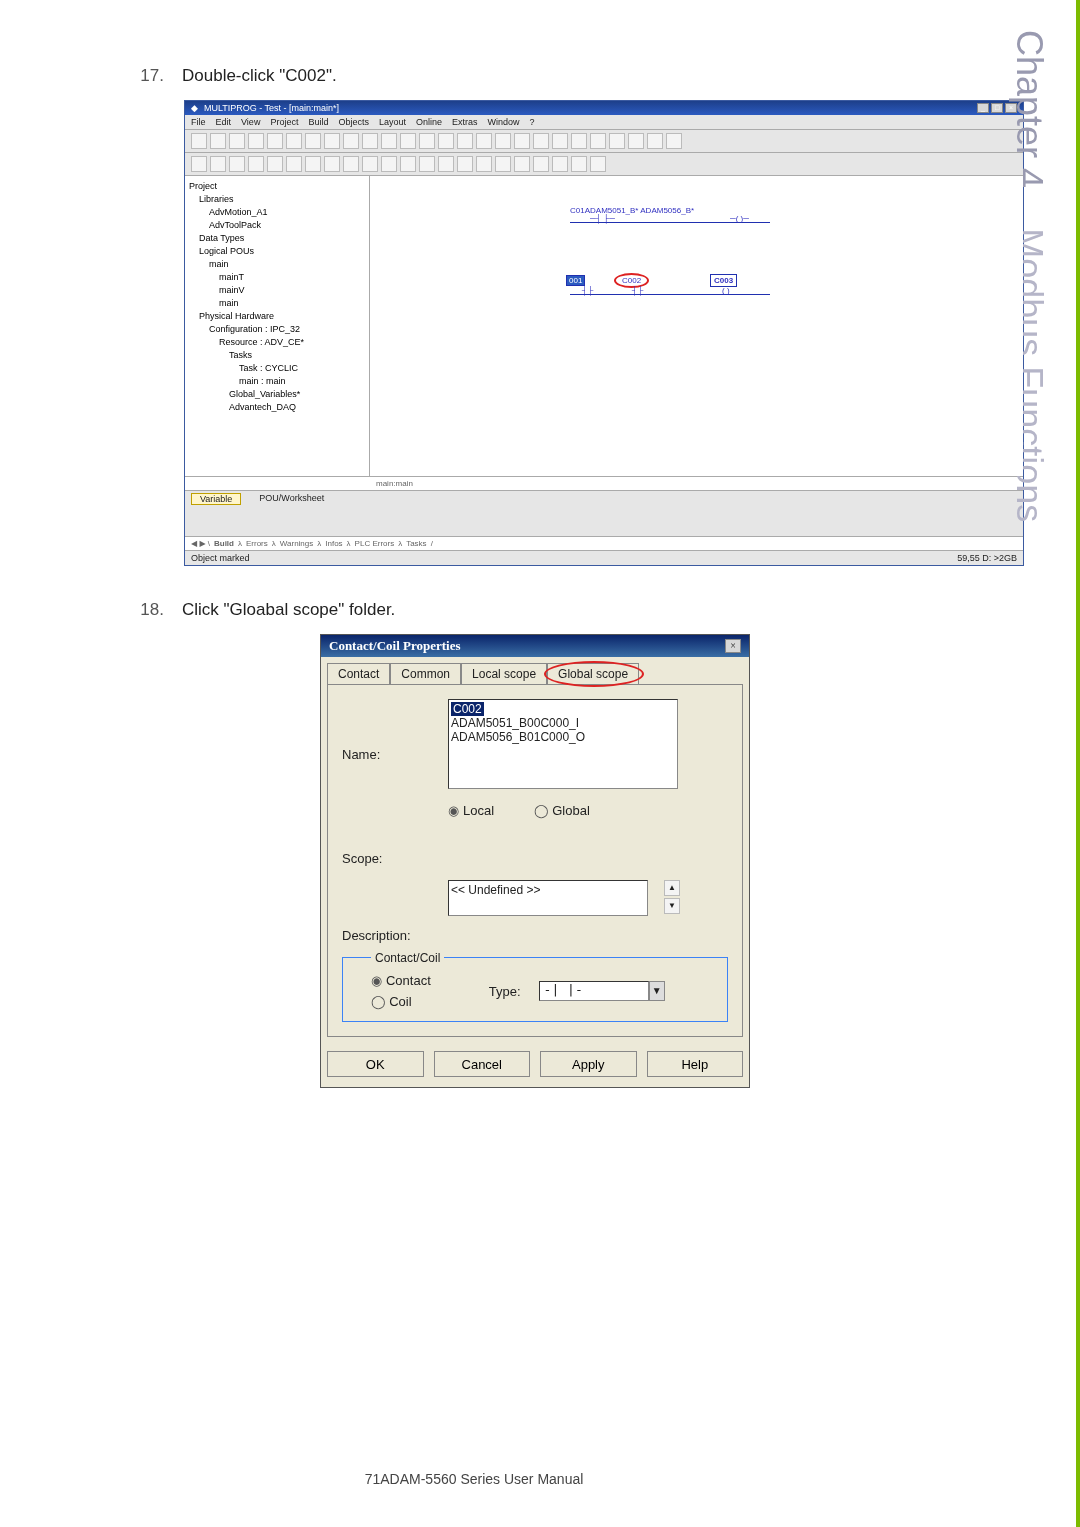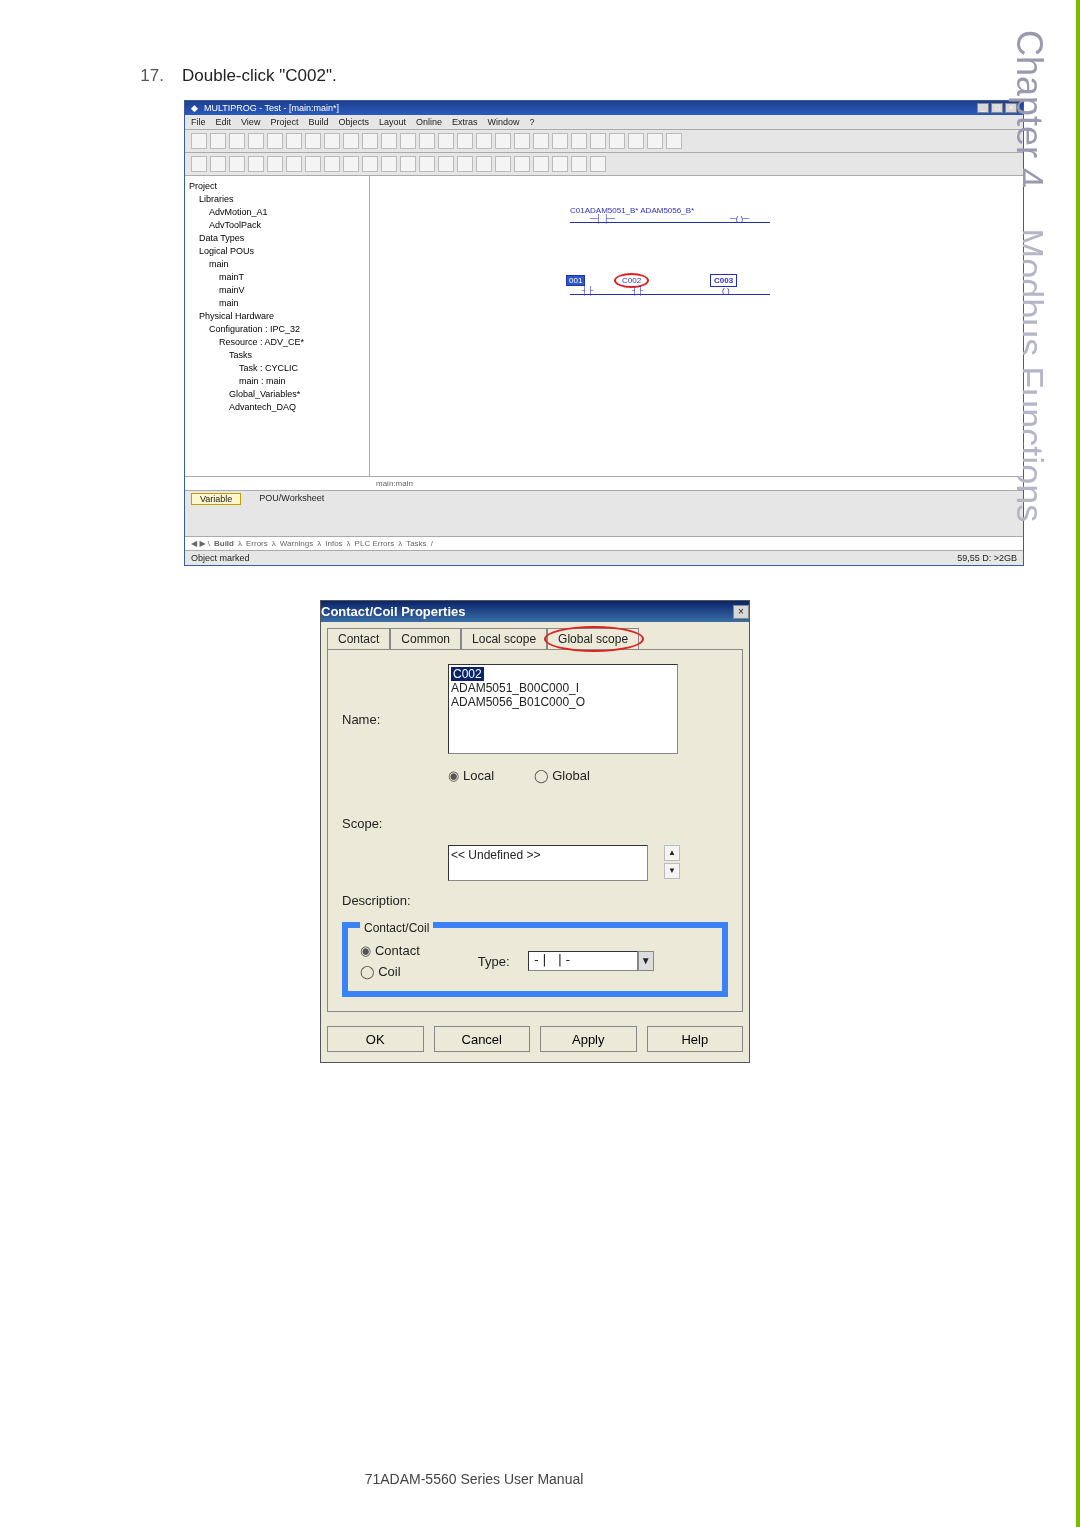--- a/index.html
+++ b/index.html
@@ -29,34 +29,34 @@
   .wire { position:absolute; background:#2030b0; height:1px; }
   .cbox { border:1px solid #2030b0; padding:1px 3px; background:#fff; }
   .highlight{background:#2b5ac0; color:#fff; padding:0 2px;}
   .circle-red{border:2px solid #d22; border-radius:50%; padding:1px 6px;}
   .foot-tabs { font-size:8px; color:#666; padding:2px 6px; border-top:1px solid #aaa; background:#fff; display:flex; gap:4px;}
   .lower { height:46px; background:#e6e6e6; border-top:1px solid #aaa; font-size:9px;}
   .varhead { background:#e6e6e6; padding:2px 6px; display:flex; gap:10px;}
   .status { background:#e6e6e6; display:flex; justify-content:space-between; padding:2px 6px; font-size:9px; border-top:1px solid #aaa;}
   
   .dlg { width:430px; margin:10px 0 34px 190px; background:#ece9d8; border:1px solid #555; font-size:13px; color:#222; }
-  .dlg-title { background: linear-gradient(#0a246a,#3a6ea5); color:#fff; padding:3px 0; display:flex; align-items:center; }
+  .dlg-title { background: linear-gradient(#0a246a,#3a6ea5); color:#fff; padding:3px 8px; display:flex; align-items:center;font-family:Liberation Serif, serif; }
   .dlg-title .x { margin-left:auto; width:16px; height:14px; background:#d8d8d8; border:1px solid #888; font-size:10px; text-align:center; line-height:12px; color:#222;}
   .dlg-tabs { display:flex; gap:0; padding:6px 6px 0 6px;}
   .dtab { background:#ece9d8; border:1px solid #888; border-bottom:none; padding:3px 10px; font-size:12px; }
   .dtab.circ { position:relative; }
   .dtab.circ::after{ content:""; position:absolute; left:-4px; top:-3px; right:-6px; bottom:-3px; border:2px solid #d22; border-radius:50%;}
   .dlg-inner { border:1px solid #888; margin:0 6px 6px 6px; padding:14px; background:#ece9d8;}
   .row { display:flex; align-items:flex-start; gap:16px; margin-bottom:14px;}
   .lbl { width:90px;margin-top:48px; }
   .listbox { width:230px; height:90px; background:#fff; border:1px inset #888; font-size:12px; padding:2px;}
   .listbox .sel { background:#0a246a; color:#fff; padding:0 2px; display:inline-block;}
   .radio::before{content:"◯ "; color:#555;} .radio.sel::before{content:"◉ ";}
   .txtbox{width:200px; height:36px; background:#fff; border:1px inset #888; font-size:12px; padding:2px;}
-  .fieldset{border:6px solid #3b82f6; padding:10px 12px 12px 12px; margin-top:6px;}
+  .fieldset{border:1px solid #3b82f6; padding:10px 12px 12px 28px; margin-top:6px;}
   .fieldset .legend{position:relative; top:-18px; background:#ece9d8; display:inline-block; padding:0 4px; font-size:12px;}
   .fsrow{display:flex; align-items:center; gap:18px; margin-top:-10px;}
   .combo{display:flex; align-items:center;} .combo .cb{width:110px; height:20px; background:#fff; border:1px inset #888; padding:0 4px; font-family: monospace;} .combo .ar{width:16px;height:20px;background:#ddd;border:1px solid #888;text-align:center;font-size:10px;line-height:18px;}
   .dlg-btns{display:flex; gap:10px; padding:8px 6px 10px 6px;}
   .btn{flex:1; height:26px; background:#ece9d8; border:1px solid #888; font-size:13px;}
   .footer{position:absolute; bottom:40px; left:0; right:0; display:flex; justify-content:center; padding:0 130px 0 58px; font-size:14px; color:#444;}
   .footer .r{margin-right:60px;}
 </style>
 </head>
 <body>
@@ -211,20 +211,24 @@
         <span>Tasks</span>
           <span> /</span>
       </div>
       <div class="status">
         <span>Object marked</span>
         <span>59,55  D: &gt;2GB</span>
       </div>
     </div>
   </div>
 
+  <div class="step">
+    <span class="step-num">18.</span>
+    <span>Click "Gloabal scope" folder.</span>
+  </div>
 
   <div class="dlg">
     <div class="dlg-title">
       <b>Contact/Coil Properties</b>
       <span class="x">×</span>
     </div>
     <div class="dlg-tabs">
       <div class="dtab">Contact</div>
       <div class="dtab">Common</div>
       <div class="dtab">Local scope</div>

